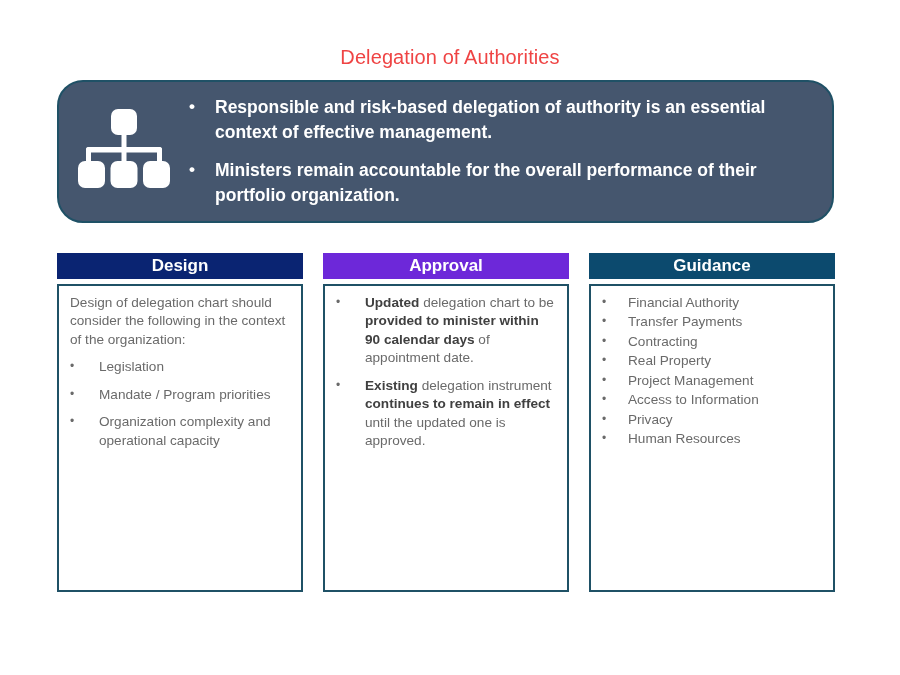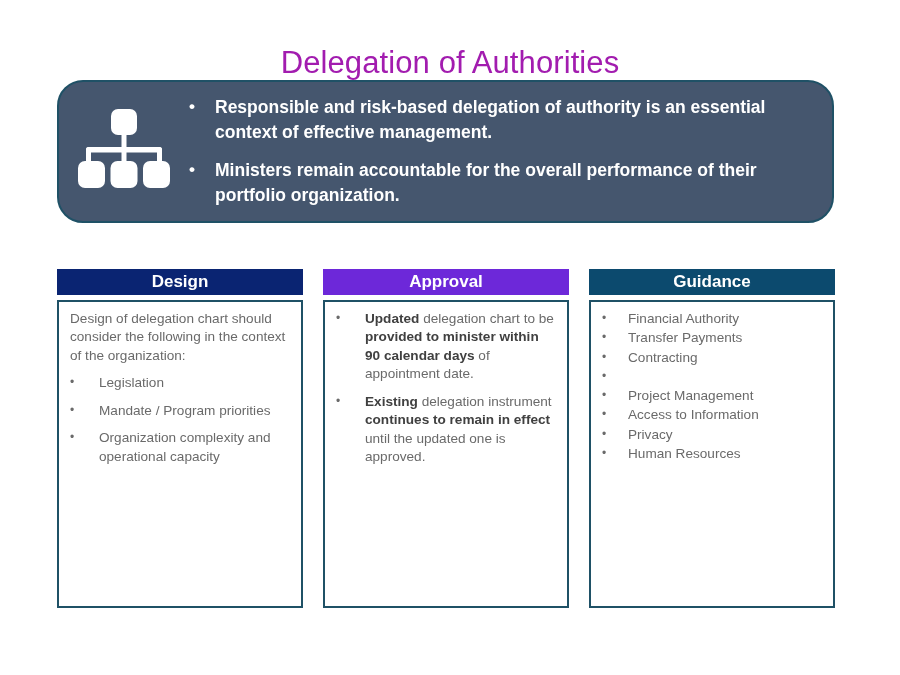--- a/index.html
+++ b/index.html
@@ -15,23 +15,23 @@
     overflow: hidden;
   }
 
   
   .slide-title {
     position: absolute;
     left: 0;
     top: 46px;
     width: 900px;
     text-align: center;
-    font-size: 31px;
+    font-size: 20px;
     font-weight: 400;
-    color: #a21caf;
+    color: #ef4444;
     letter-spacing: 0.1px;
     line-height: 1.1;
   }
 
   
   .banner {
     position: absolute;
     left: 57px;
     top: 80px;
     width: 777px;
@@ -72,21 +72,20 @@
   .banner-bullet .btxt { flex: 1 1 auto; }
 
   
   .columns {
     position: absolute;
     left: 57px;
     top: 253px;
     width: 778px;
     display: flex;
     gap: 20px;
-    margin-top: 16px;
   }
   .col { width: 256px; }
   .col-header {
     height: 26px;
     line-height: 26px;
     text-align: center;
     color: #ffffff;
     font-size: 17px;
     font-weight: bold;
   }
@@ -205,20 +204,21 @@
         <li class="bitem">
           <span class="dot">•</span>
           <span class="txt">Transfer Payments</span>
         </li>
         <li class="bitem">
           <span class="dot">•</span>
           <span class="txt">Contracting</span>
         </li>
         <li class="bitem">
           <span class="dot">•</span>
+          <span class="txt">Real Property</span>
         </li>
         <li class="bitem">
           <span class="dot">•</span>
           <span class="txt">Project Management</span>
         </li>
         <li class="bitem">
           <span class="dot">•</span>
           <span class="txt">Access to Information</span>
         </li>
         <li class="bitem">

